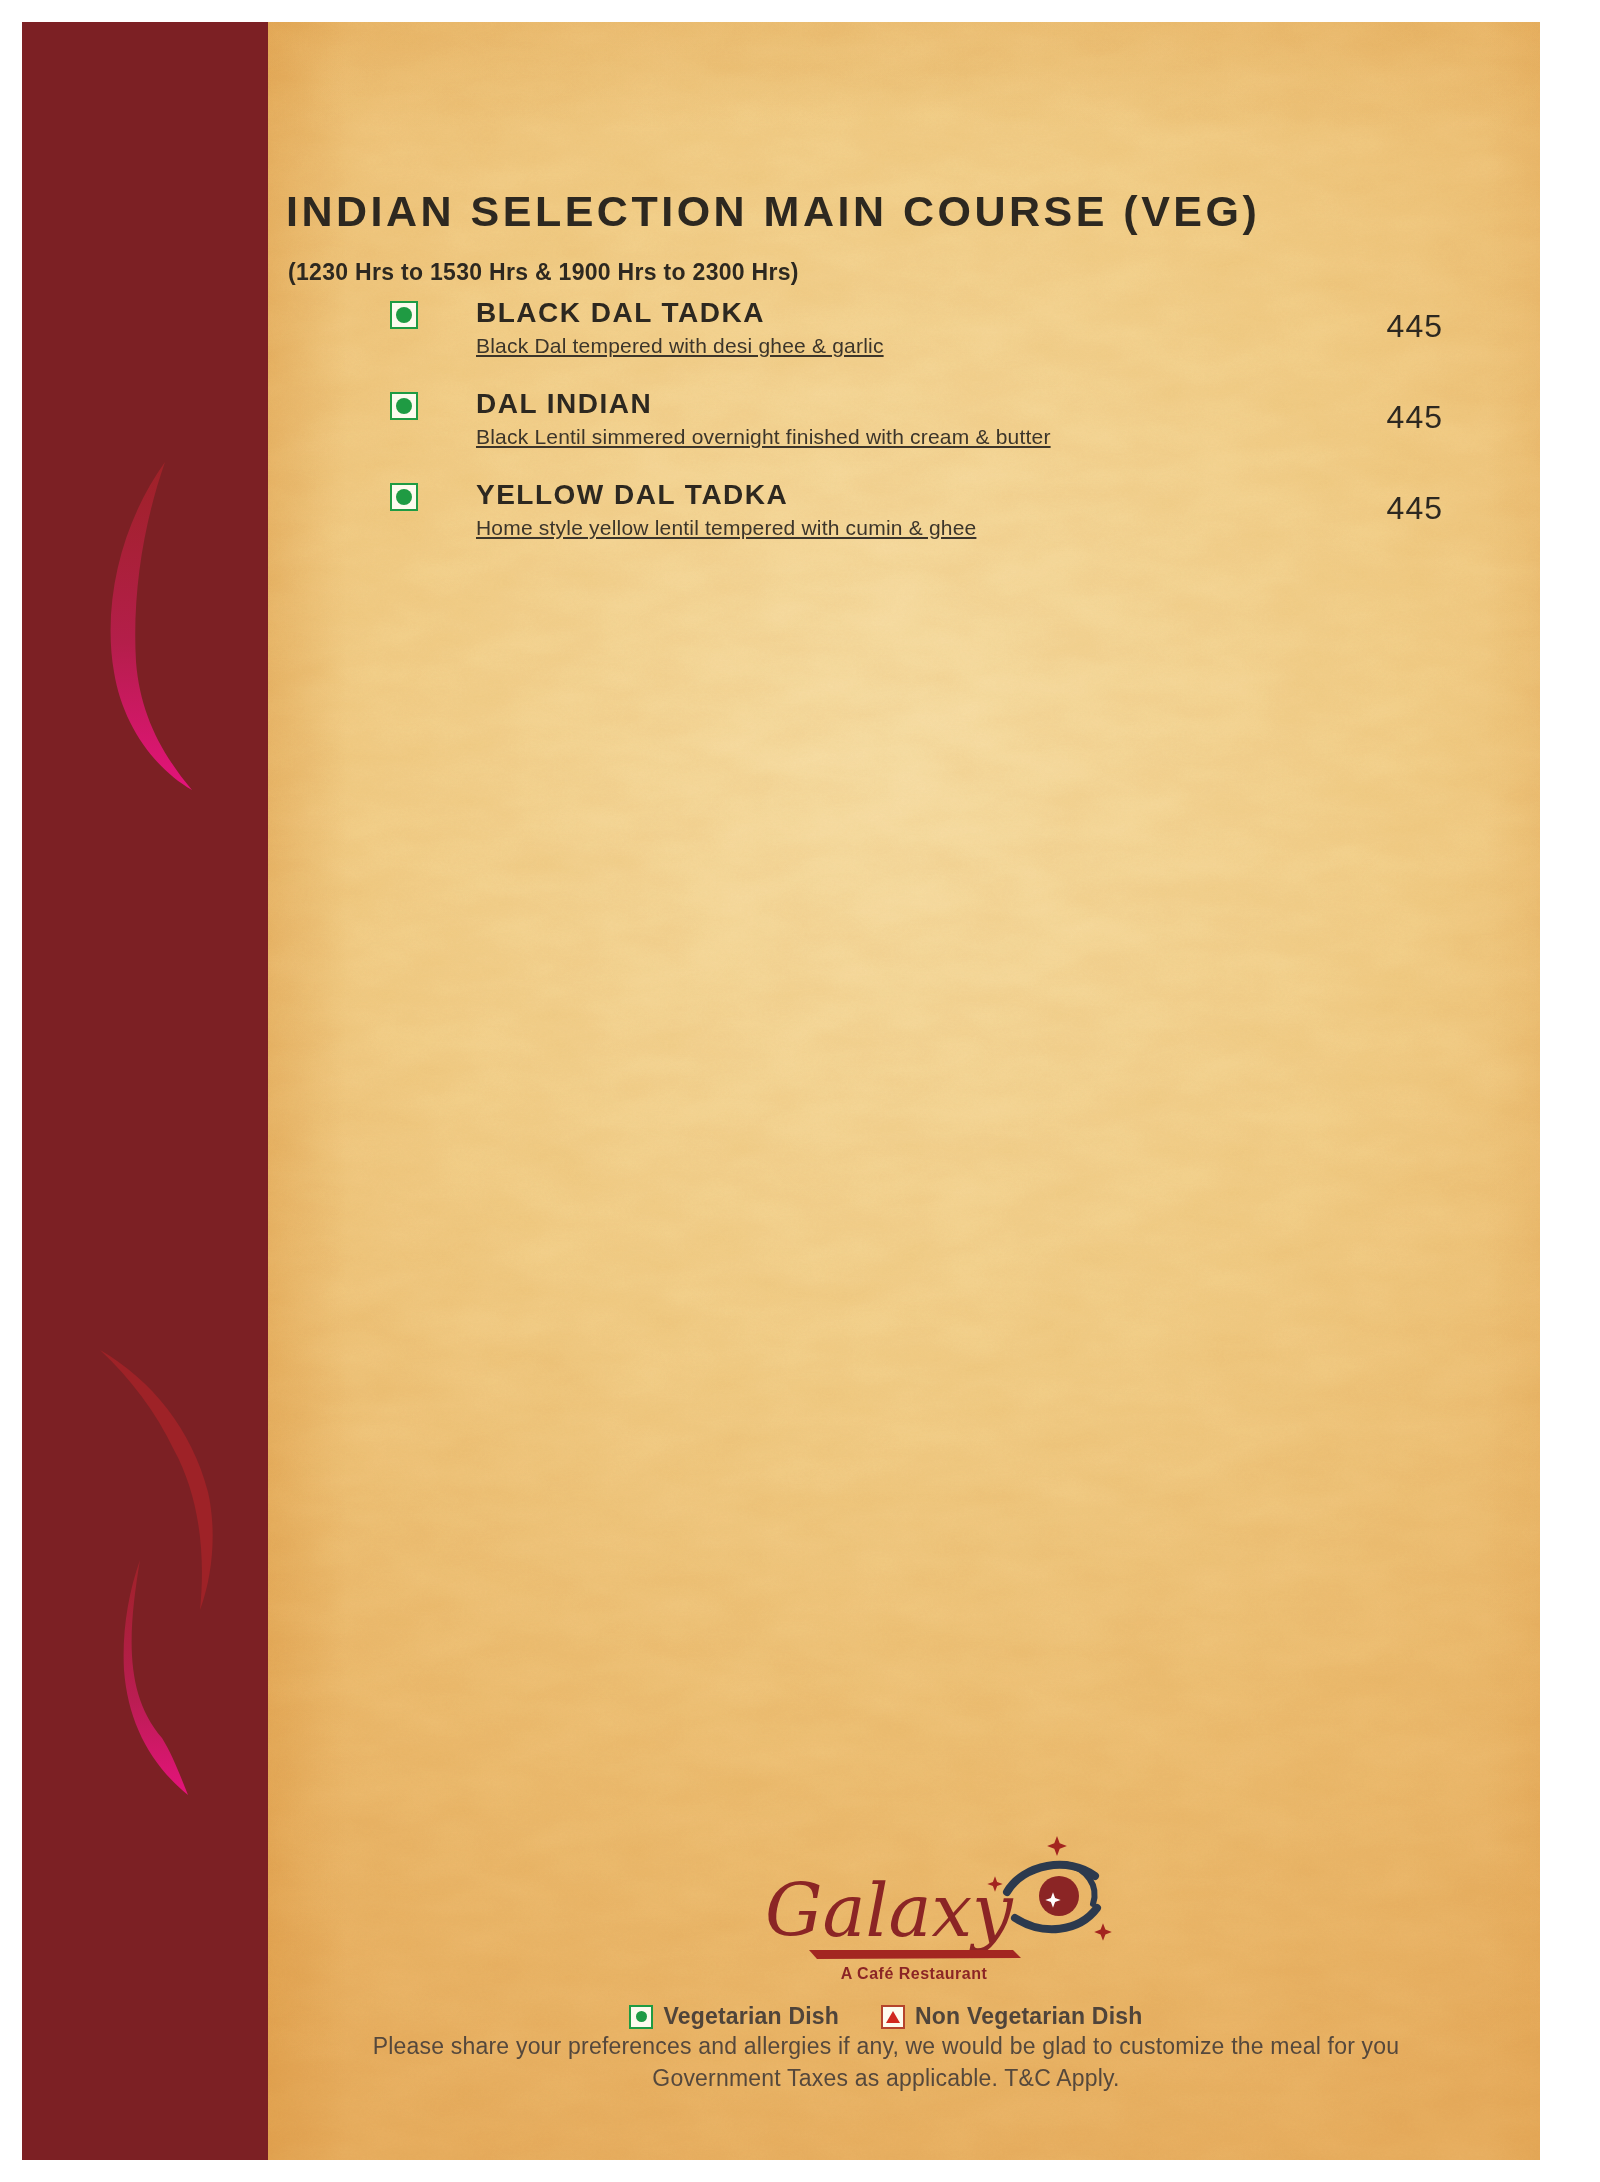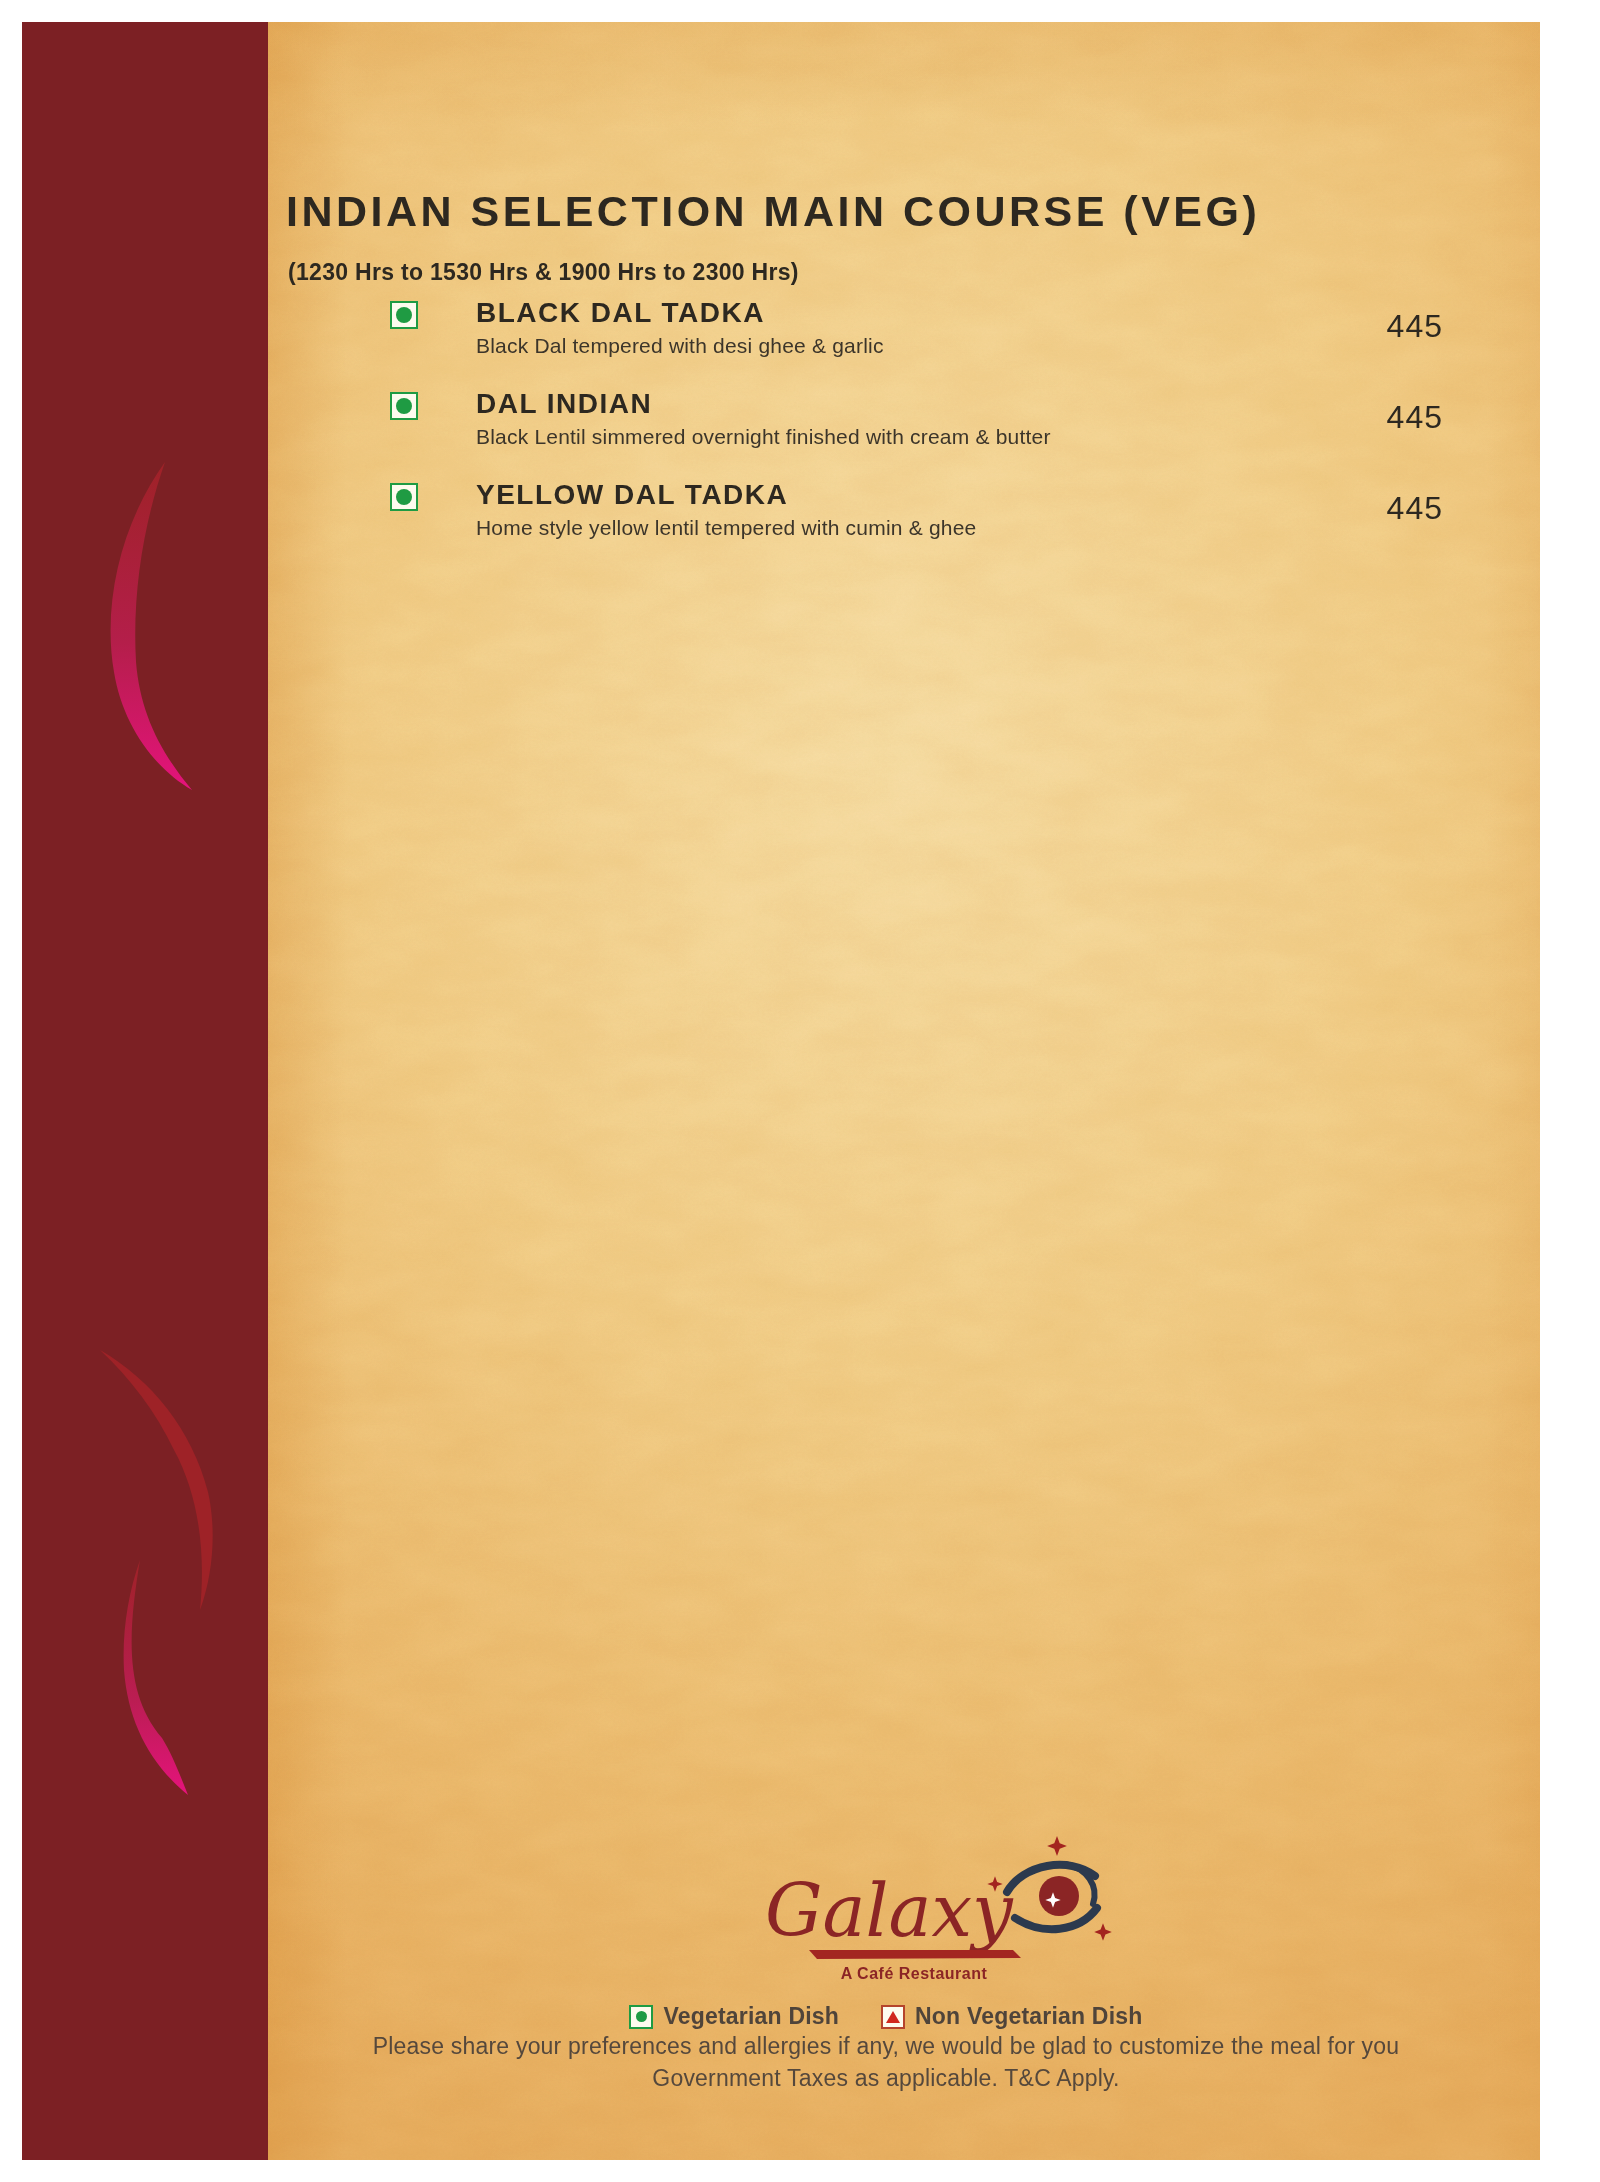--- a/index.html
+++ b/index.html
@@ -36,21 +36,21 @@
   .menu-list{position:absolute;left:122px;right:135px;top:276px;}
   .menu-item{display:flex;align-items:flex-start;margin-bottom:30px;}
   .veg-box{
     flex:0 0 auto;width:24px;height:24px;margin-top:3px;margin-right:34px;
     background:#fdfbee;border:2px solid #1f9b43;
     display:flex;align-items:center;justify-content:center;
   }
   .veg-dot{width:16px;height:16px;border-radius:50%;background:#1f9b43;}
   .item-text{flex:1 1 auto;min-width:0;margin-left:24px;}
   .item-name{font-size:28px;font-weight:bold;letter-spacing:1.5px;color:#2d2820;line-height:30px;}
-  .item-desc{font-size:21px;color:#3c352a;line-height:26px;margin-top:5px;letter-spacing:0.2px;}
+  .item-desc{font-size:21px;color:#3c352a;line-height:26px;margin-top:5px;letter-spacing:0.2px;text-decoration:underline;}
   .item-price{flex:0 0 auto;margin-left:24px;margin-top:10px;font-size:32px;font-weight:normal;letter-spacing:1px;color:#2d2820;}
   
   .logo-wrap{position:absolute;top:1818px;left:50%;transform:translateX(-50%) translateX(8px);width:360px;height:160px;}
   .logo-wrap svg{display:block;width:100%;height:100%;overflow:visible;}
   
   .legend{position:absolute;top:1981px;left:0;right:74px;display:flex;justify-content:center;align-items:center;gap:42px;}
   .legend-item{display:flex;align-items:center;gap:10px;font-weight:bold;}
   .legend-box{
     width:20px;height:20px;background:#fdfbee;display:flex;align-items:center;justify-content:center;flex:0 0 auto;
   }

